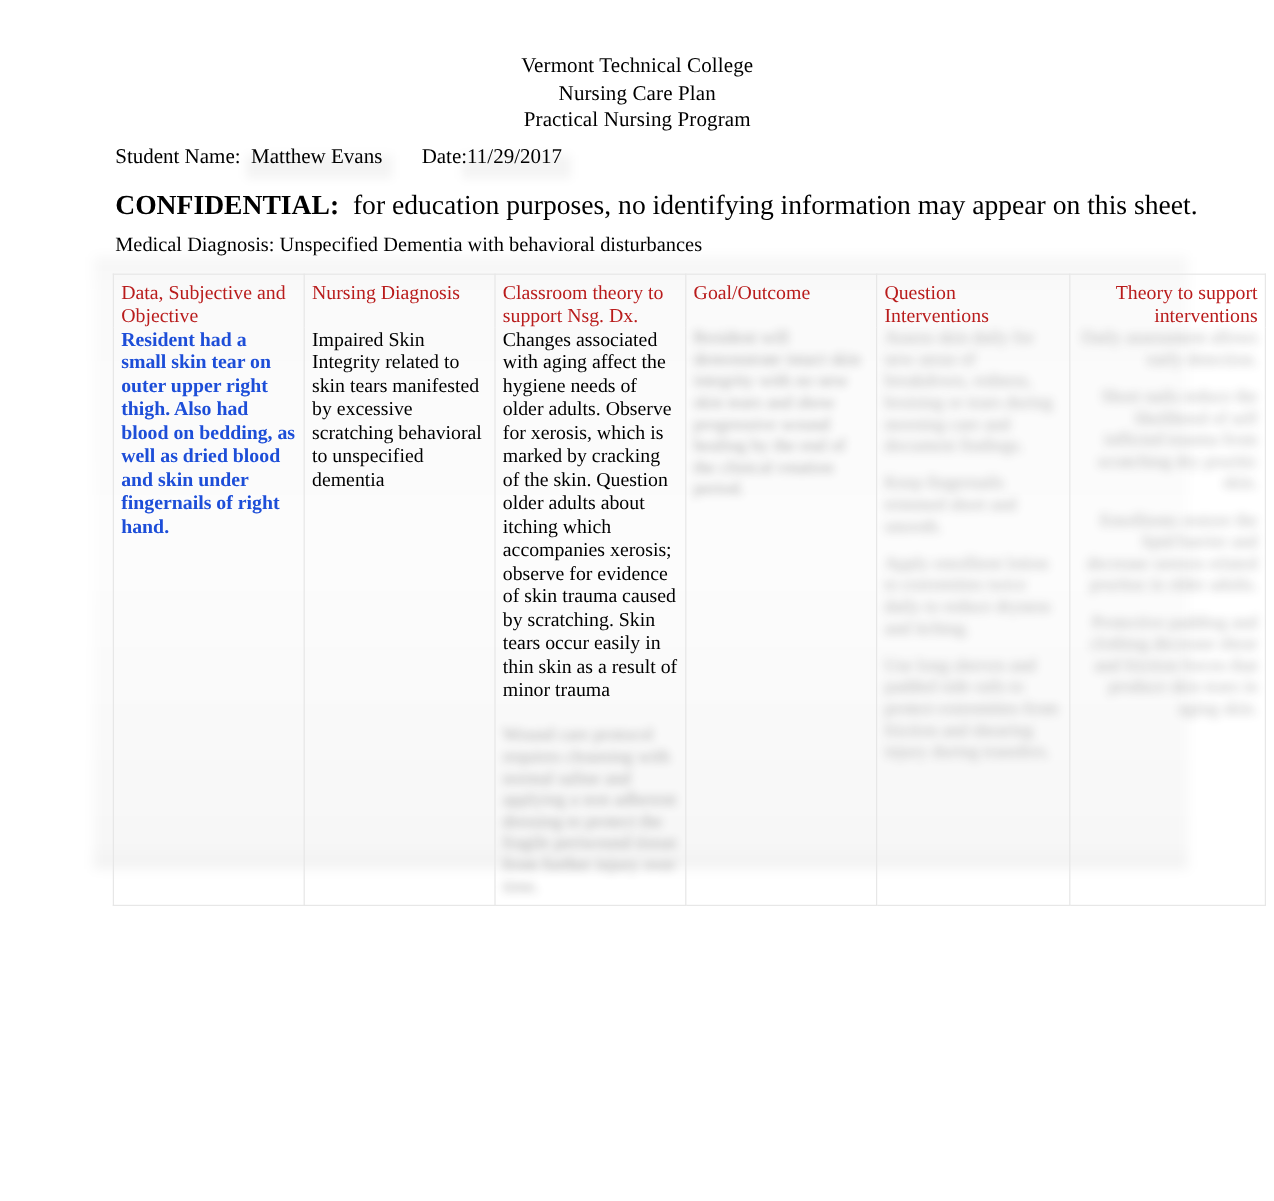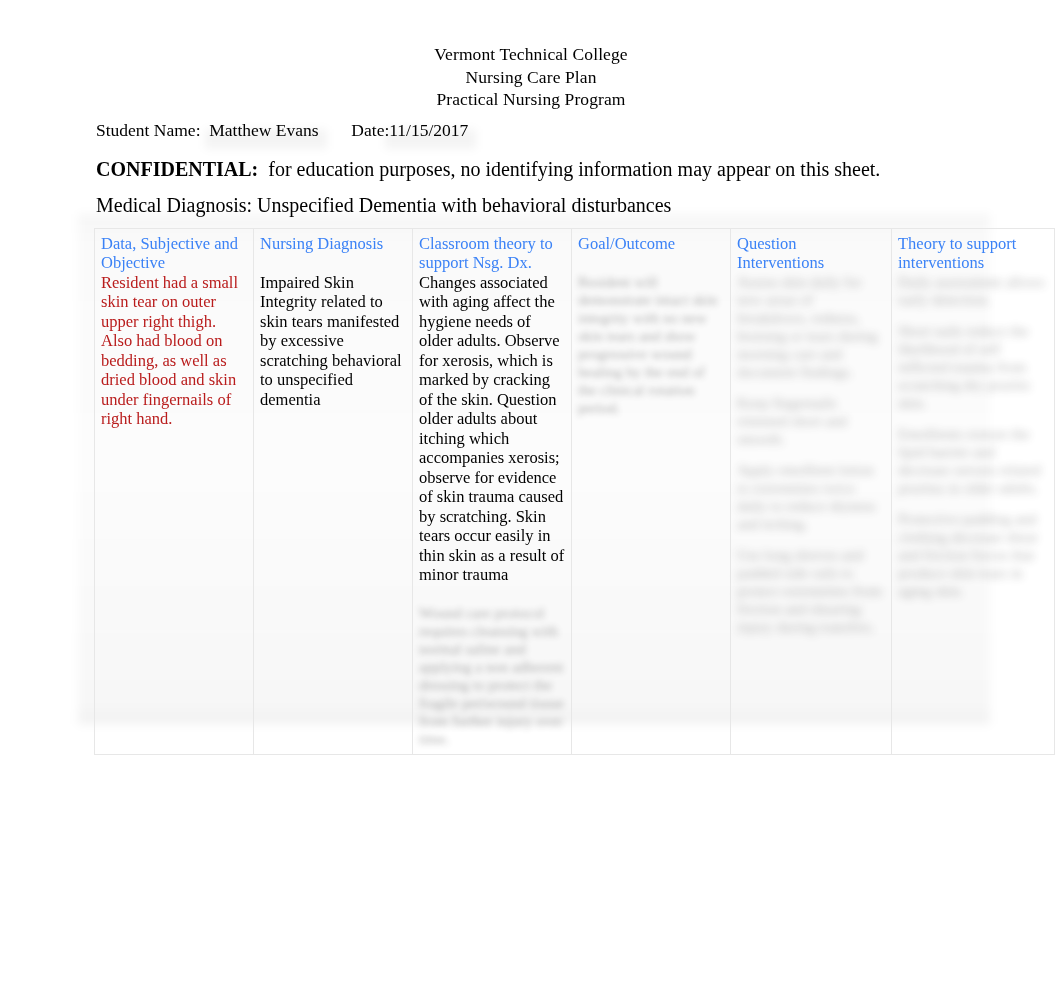--- a/index.html
+++ b/index.html
@@ -80,31 +80,31 @@
     background: rgba(0,0,0,0.045);
     filter: blur(4px);
     pointer-events: none;
   }
 
   
   #confidential-line {
     position: absolute;
     left: 96px;
     top: 158px;
-    font-size: 20px;
+    font-size: 23px;
     white-space: nowrap;
   }
   #confidential-line .bold { font-weight: bold; }
 
   
   #diagnosis-line {
     position: absolute;
     left: 96px;
     top: 194px;
-    font-size: 20px;
+    font-size: 17px;
     white-space: nowrap;
   }
 
   
   #care-table {
     position: absolute;
     left: 94px;
     top: 228px;
     width: 882px;
     border-collapse: collapse;
@@ -124,24 +124,24 @@
   #care-table tr.body-row td {
     border-top: none;
     padding-top: 0;
     height: 462px;
   }
   .col-1 { width: 146px; }
   .col-2 { width: 146px; }
   .col-3 { width: 146px; }
   .col-4 { width: 146px; }
   .col-5 { width: 148px; }
-  .col-6 { width: 150px; }
-
-  .hdr { color: #3b82f6; }
-  .blue-text { color: #b91c1c; }
+  .col-6 { width: 150px; text-align: right; }
+
+  .hdr { color: #b91c1c; }
+  .blue-text { color: #1d4ed8; font-weight: bold; }
 
   .cell-text { display: block; }
 
   
   .blurblock {
     filter: blur(3.4px);
     opacity: 0.42;
     color: #3a3a3a;
     font-size: 15px;
     line-height: 1.2;
@@ -163,21 +163,21 @@
   <div id="doc-header">
     <div class="line l1">Vermont Technical College</div>
     <div class="line">Nursing Care Plan</div>
     <div class="line">Practical Nursing Program</div>
   </div>
 
   <div id="student-line">
     <span>Student Name:</span>
     <span>&nbsp;</span><span class="smudge">Matthew Evans</span>
     <span class="gap"></span>
-    <span>Date:</span><span class="smudge">11/15/2017</span>
+    <span>Date:</span><span class="smudge">11/29/2017</span>
   </div>
 
   <div id="confidential-line">
     <span class="bold">CONFIDENTIAL:</span>
     <span>&nbsp;</span><span>for education purposes, no identifying information may appear on this sheet.</span>
   </div>
 
   <div id="diagnosis-line">Medical Diagnosis: Unspecified Dementia with behavioral disturbances</div>
 
   <table id="care-table">

